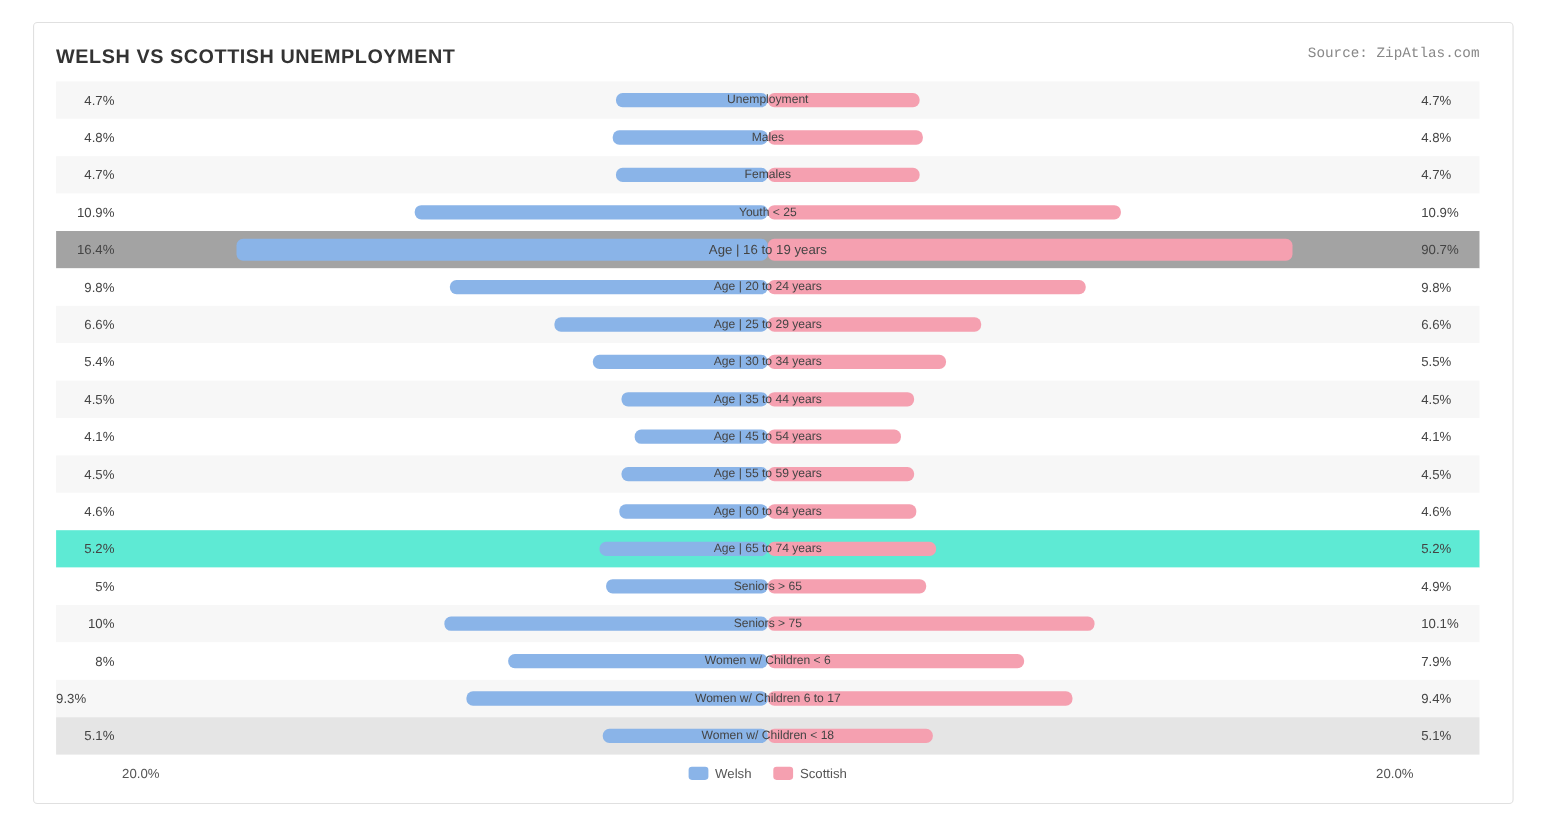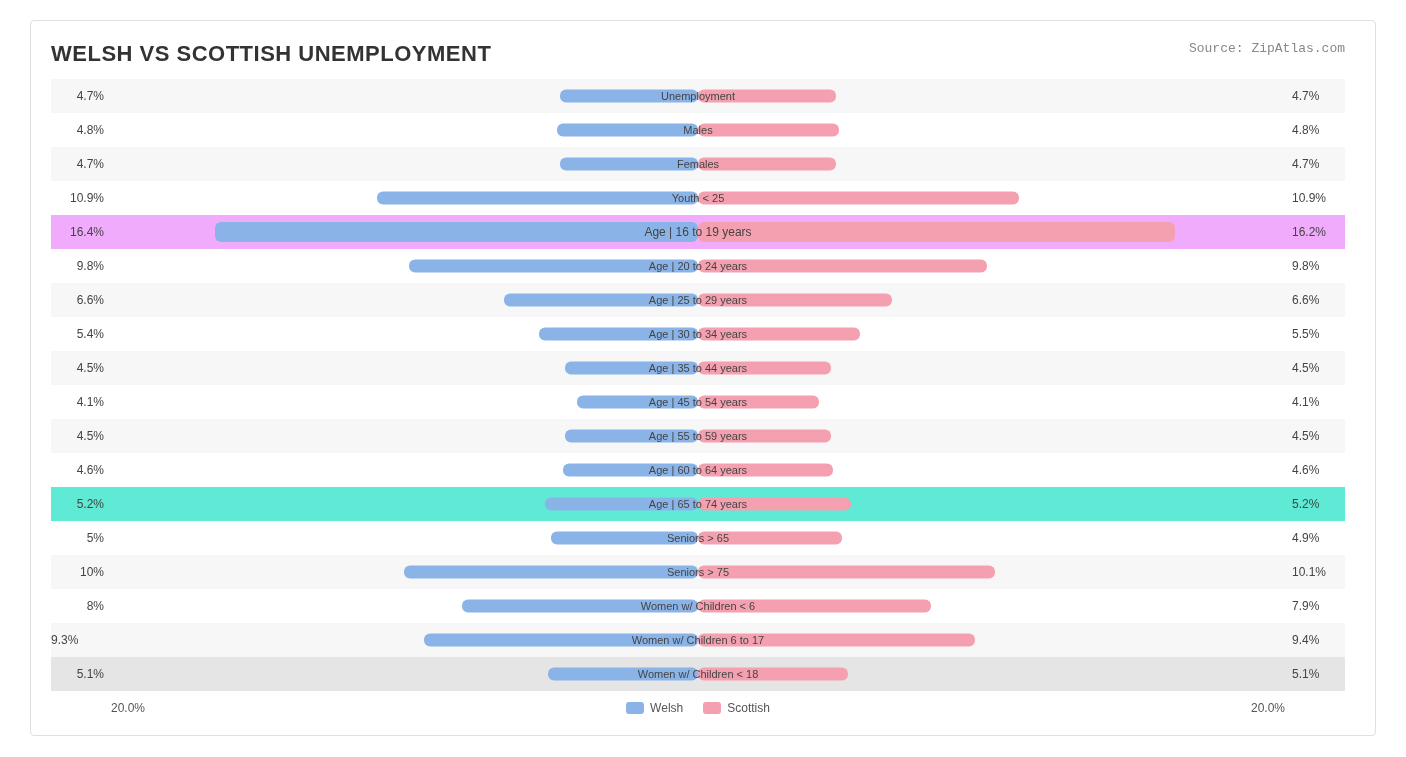--- a/index.html
+++ b/index.html
@@ -17,21 +17,21 @@
       border-radius: 4px;
       padding: 20px 30px 20px 20px;
     }
     .chart-header {
       display: flex;
       justify-content: space-between;
       align-items: flex-start;
       margin-bottom: 12px;
     }
     .chart-title {
-      font-size: 22px;
+      font-size: 18px;
       font-weight: bold;
       color: #333;
       text-transform: uppercase;
       letter-spacing: 0.5px;
     }
     .chart-source {
       font-size: 13px;
       color: #888;
       font-family: Liberation Mono, monospace;
     }
@@ -150,35 +150,35 @@
       </div>
 
       <div style="position:absolute;left:50%;top:50%;transform:translateY(-50%);display:flex;align-items:center;justify-content:flex-start;width:50%;">
         <div style="width:54.50000000000001%;height:13px;background:#f5a0b0;border-radius:6px;min-width:2px;"></div>
       </div>
 
       <div style="position:absolute;left:50%;top:50%;transform:translate(-50%,-50%);font-size:11px;color:#444;white-space:nowrap;z-index:5;pointer-events:none;">Youth &lt; 25</div>
     </div>
     <div style="width:58px;text-align:left;font-size:12px;color:#444;padding-left:5px;flex-shrink:0;">10.9%</div>
   </div>
-      <div class="row-outer" style="background: #f0abfc;">
+      <div class="row-outer" style="background: #a3a3a3;">
     <div style="width:58px;text-align:right;font-size:12px;color:#444;padding-right:5px;flex-shrink:0;">16.4%</div>
     <div style="flex:1;position:relative;height:100%;display:flex;align-items:center;">
 
       <div style="position:absolute;right:50%;top:50%;transform:translateY(-50%);display:flex;align-items:center;justify-content:flex-end;width:50%;">
         <div style="width:82%;height:20px;background:#8ab4e8;border-radius:6px;min-width:2px;"></div>
       </div>
 
       <div style="position:absolute;left:50%;top:50%;transform:translateY(-50%);display:flex;align-items:center;justify-content:flex-start;width:50%;">
         <div style="width:81%;height:20px;background:#f5a0b0;border-radius:6px;min-width:2px;"></div>
       </div>
 
       <div style="position:absolute;left:50%;top:50%;transform:translate(-50%,-50%);font-size:12px;color:#444;white-space:nowrap;z-index:5;pointer-events:none;">Age | 16 to 19 years</div>
     </div>
-    <div style="width:58px;text-align:left;font-size:12px;color:#444;padding-left:5px;flex-shrink:0;">16.2%</div>
+    <div style="width:58px;text-align:left;font-size:12px;color:#444;padding-left:5px;flex-shrink:0;">90.7%</div>
   </div>
       <div class="row-outer" style="background: rgb(255, 255, 255);">
     <div style="width:58px;text-align:right;font-size:12px;color:#444;padding-right:5px;flex-shrink:0;">9.8%</div>
     <div style="flex:1;position:relative;height:100%;display:flex;align-items:center;">
 
       <div style="position:absolute;right:50%;top:50%;transform:translateY(-50%);display:flex;align-items:center;justify-content:flex-end;width:50%;">
         <div style="width:49.00000000000001%;height:13px;background:#8ab4e8;border-radius:6px;min-width:2px;"></div>
       </div>
 
       <div style="position:absolute;left:50%;top:50%;transform:translateY(-50%);display:flex;align-items:center;justify-content:flex-start;width:50%;">

